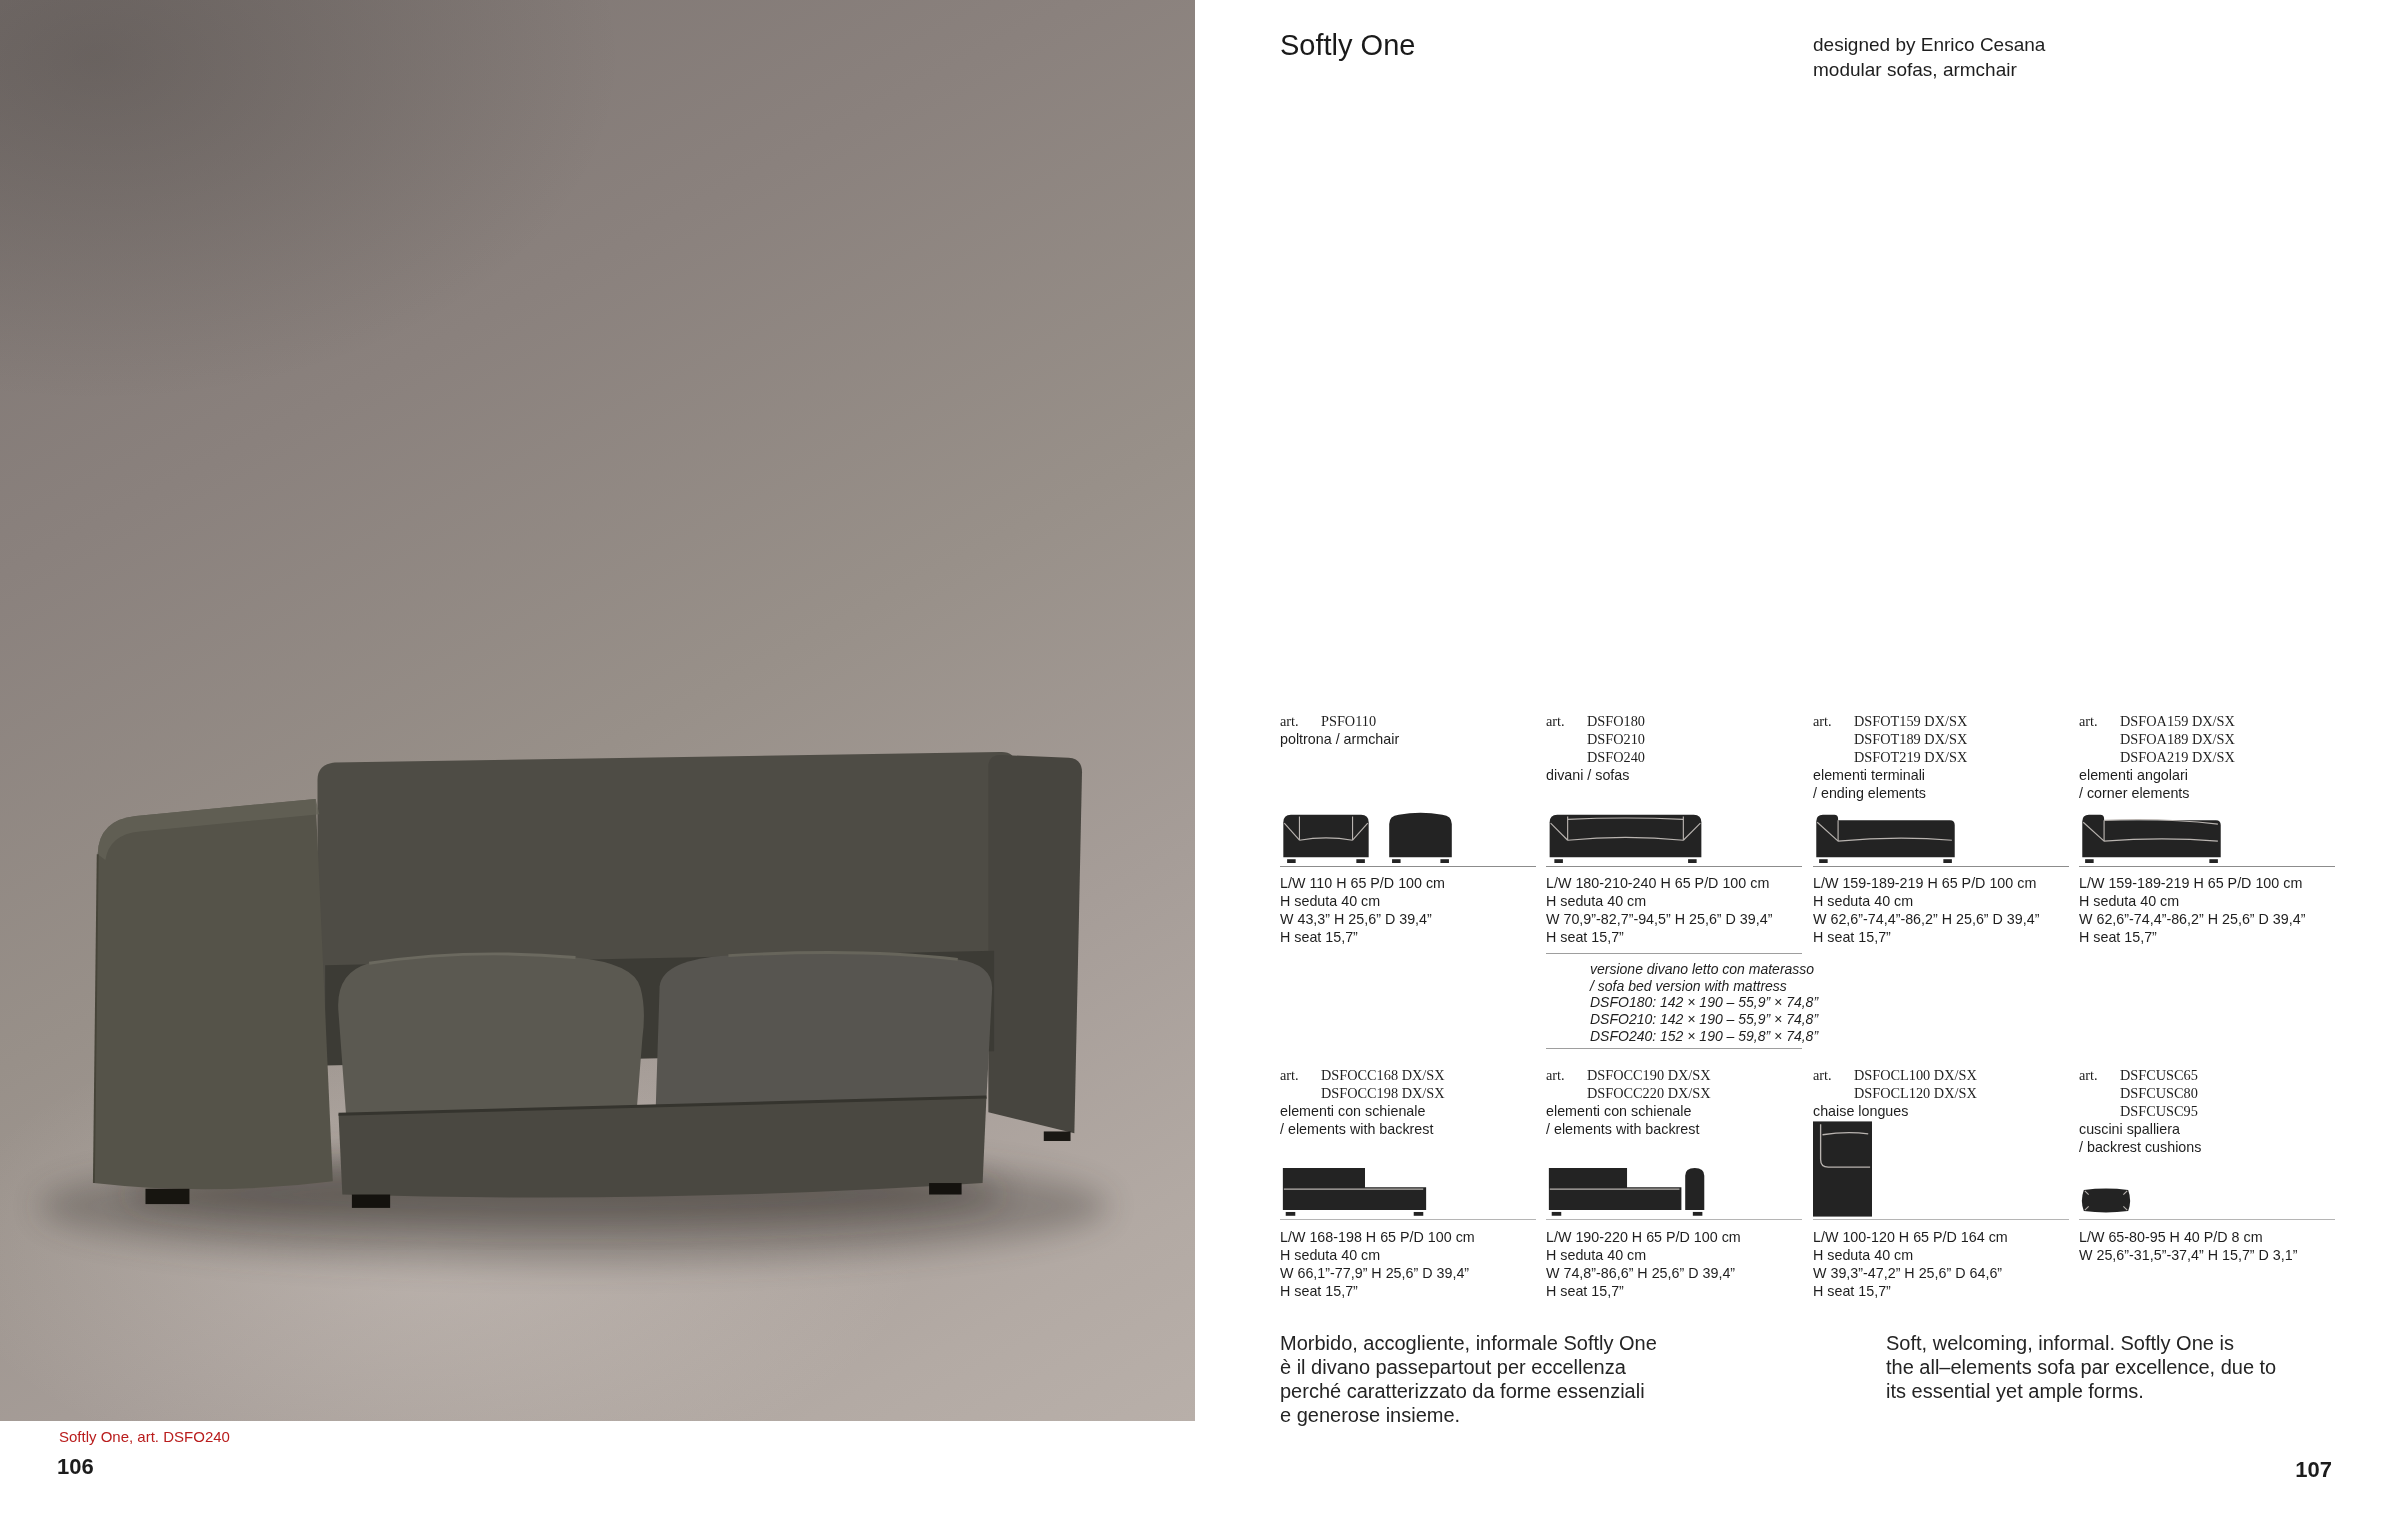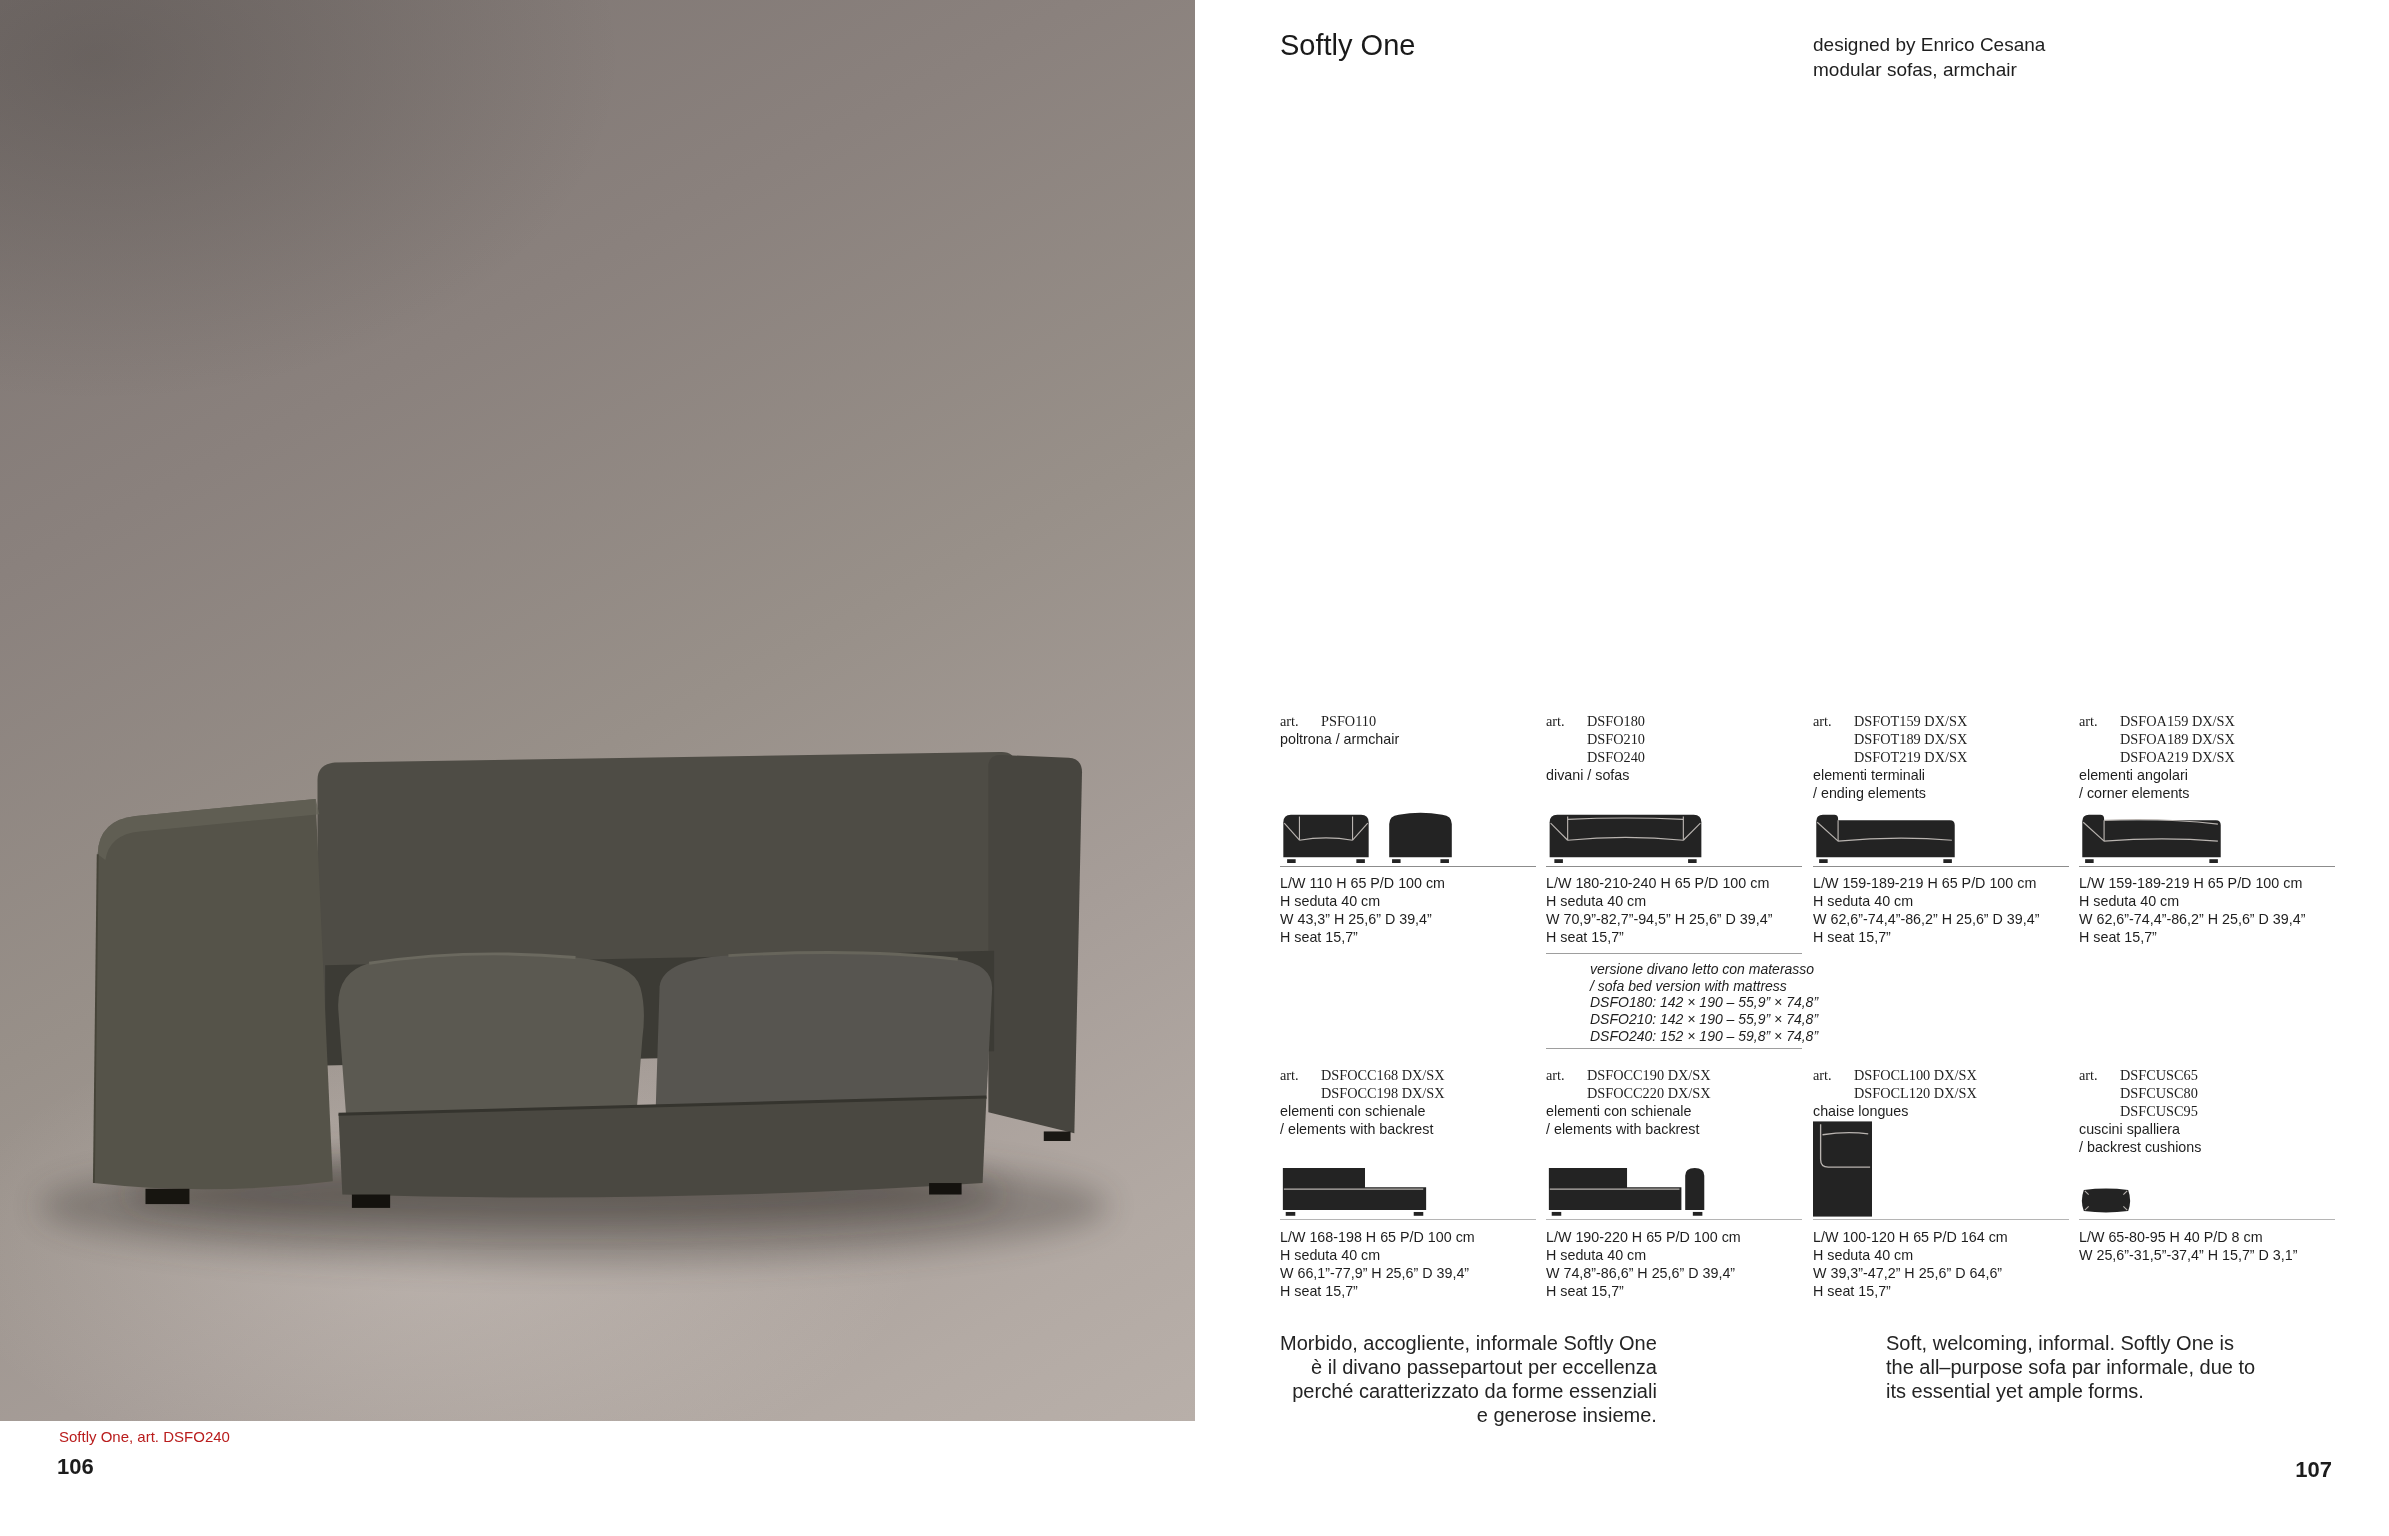--- a/index.html
+++ b/index.html
@@ -37,21 +37,21 @@
   .rule{position:absolute;left:0;width:100%;border-top:1px solid #8c8c8c;height:0;}
   .spec.row1 .rule.main{top:154px;}
   .spec.row2 .rule.main{top:153px;border-color:#b5b5b5;}
   .dims{position:absolute;top:162px;left:0;}
   .dims div{white-space:nowrap;}
   .rule.note-top{top:241px;border-color:#9e9e9e;}
   .note{position:absolute;top:249px;left:0;font-style:italic;font-size:14px;line-height:16.7px;}
   .note div{white-space:nowrap;margin-left:44px;}
   .rule.note-bottom{top:336px;border-color:#9e9e9e;}
   .para{position:absolute;top:1331px;font-size:20px;line-height:24px;color:#242424;}
-  .para.it{left:1280px;text-align:right;}
+  .para.it{left:1280px;}
   .para.en{left:1886px;}
   .pict{display:block;}
 </style>
 </head>
 <body>
 
 <div class="photo">
   <svg viewBox="0 0 1250 1487" width="1195" height="1421">
     <defs>
       <filter id="blur1" x="-40%" y="-40%" width="180%" height="180%">
@@ -382,18 +382,18 @@
 </div>
 
 <div class="para it">
   <div>Morbido, accogliente, informale Softly One</div>
   <div>è il divano passepartout per eccellenza</div>
   <div>perché caratterizzato da forme essenziali</div>
   <div>e generose insieme.</div>
 </div>
 <div class="para en">
   <div>Soft, welcoming, informal. Softly One is</div>
-  <div>the all–purpose sofa par informale, due to</div>
+  <div>the all–elements sofa par excellence, due to</div>
   <div>its essential yet ample forms.</div>
 </div>
 
 <div class="pageno right">107</div>
 
 
 </body></html>

